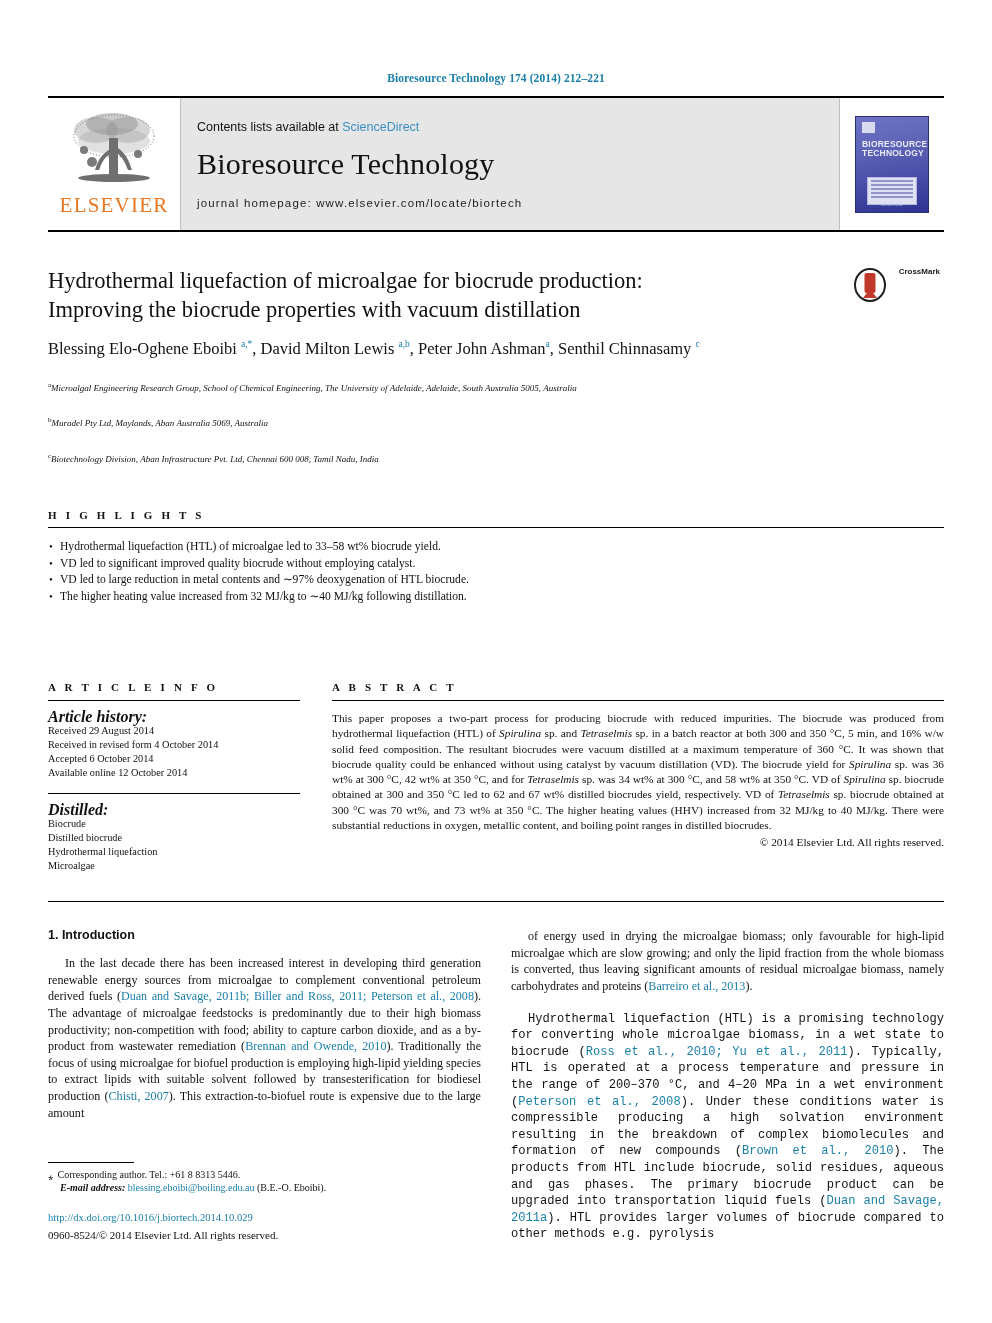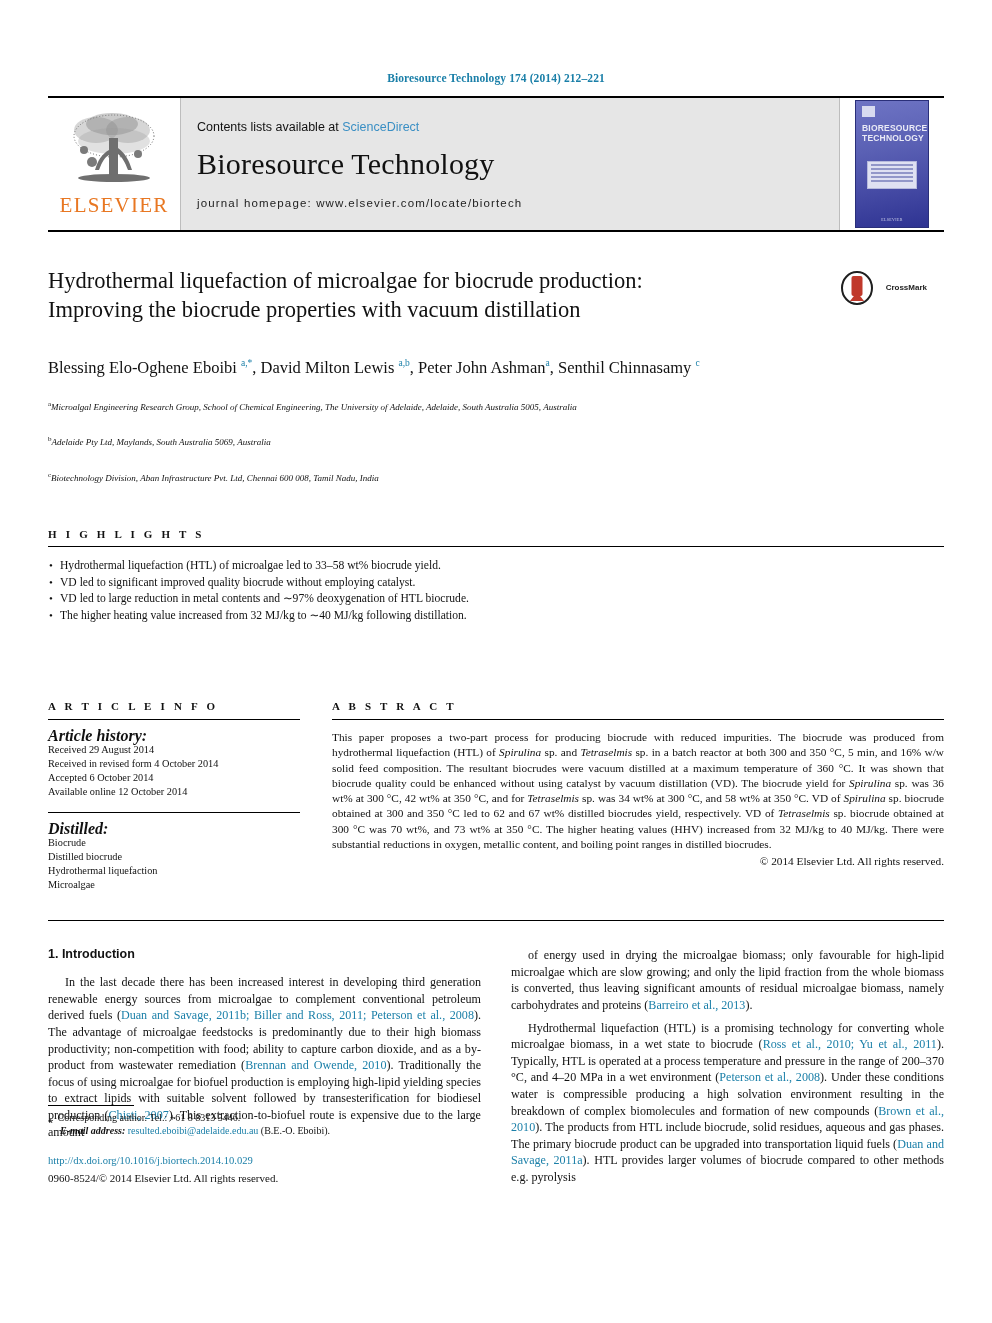--- a/index.html
+++ b/index.html
@@ -84,21 +84,21 @@
   }
   .cover-cell {
     width: 104px;
     flex: 0 0 104px;
     display: flex;
     align-items: center;
     justify-content: center;
     background: #ffffff;
   }
   .cover {
-    width: 74px; height: 128px;
+    width: 74px; height: 97px;
     background: linear-gradient(170deg,#6e74c4 0%, #5a60b4 38%, #4a4fa8 62%, #2e3392 100%);
     position: relative;
     border: 1px solid #2a2f7a;
   }
   .cover .cov-pub { position:absolute; top:5px; left:6px; width:13px; height:11px; background:#d8dbf0; }
   .cover .cov-title {
     position:absolute; top:23px; left:6px; right:6px;
     color:#e9eaf6; font-family:"Liberation Sans",sans-serif;
     font-size:8.5px; line-height:9.5px; letter-spacing:.2px; font-weight:bold;
   }
@@ -122,23 +122,23 @@
   .title-block { margin-top: 34px; position: relative; padding-right: 96px; }
   .paper-title {
     font-family: "Liberation Serif", serif;
     font-size: 22.5px;
     line-height: 29px;
     font-weight: normal;
     margin: 0;
     color: #111;
   }
   .crossmark {
-    position: absolute; right: 17px; top: 2px;
+    position: absolute; right: 4px; top: 2px;
     width: 86px; height: 40px;
-    display: flex; align-items: center; gap: 13px;
+    display: flex; gap: 13px;
   }
   .cm-badge {
     width: 34px; height: 34px; border-radius: 50%;
     background: #ffffff; border: 2px solid #1f1f1f;
     position: relative; overflow: hidden;
   }
   .cm-badge::before {
     content: ""; position: absolute; left: 50%; top: 3px;
     transform: translateX(-50%);
     width: 11px; height: 20px; background: #c0392b; border-radius: 2px;
@@ -148,21 +148,21 @@
     transform: translateX(-50%);
     border-left: 7px solid transparent; border-right: 7px solid transparent;
     border-bottom: 9px solid #c0392b;
   }
   .cm-text {
     font-family: "Liberation Sans", sans-serif;
     font-size: 8px; font-weight: bold; color: #222; line-height: 1;
   }
 
   .authors {
-    margin-top: 29px;
+    margin-top: 10px;
     font-family: "Liberation Serif", serif;
     font-size: 16.5px;
     line-height: 21px;
     color: #111;
   }
   .authors sup { color: #1a7fa8; font-size: 9.5px; }
   .authors sup.star { color: #1a7fa8; }
   .affils { margin-top: 9px; }
   .affil {
     font-family: "Liberation Serif", serif;
@@ -239,21 +239,21 @@
   }
   .para {
     font-family: "Liberation Serif", serif;
     font-size: 12.1px;
     line-height: 16.6px;
     text-align: justify;
     text-indent: 17px;
     color: #111;
     margin: 0;
   }
-  .para + .para { margin-top: 6px; }
+  .para + .para { margin-top: 16px; font-family: Liberation Mono, monospace; }
   .cite { color: #1a7fa8; }
 
   
   .footnote-area { position: absolute; left: 0; bottom: 0; width: 433px; }
   .fn-rule { width: 86px; border: 0; border-top: 1.2px solid #000; margin: 0 0 5px; }
   .fn-line {
     font-family: "Liberation Serif", serif;
     font-size: 10px; line-height: 13.5px; color: #111;
   }
   .fn-line .star { margin-right: 4px; }
@@ -335,21 +335,21 @@
 
     <div class="crossmark">
       <div class="cm-badge"></div>
       <div class="cm-text">CrossMark</div>
     </div>
 
     <div class="authors">Blessing Elo-Oghene Eboibi <sup class="star">a,*</sup>, David Milton Lewis <sup>a,b</sup>, Peter John Ashman<sup>a</sup>, Senthil Chinnasamy <sup>c</sup></div>
 
     <div class="affils">
       <div class="affil"><sup>a</sup><span>Microalgal Engineering Research Group, School of Chemical Engineering, The University of Adelaide, Adelaide, South Australia 5005, Australia</span></div>
-      <div class="affil"><sup>b</sup><span>Adelaide Pty Ltd, Maylands, South Australia 5069, Australia</span></div>
+      <div class="affil"><sup>b</sup><span>Muradel Pty Ltd, Maylands, Aban Australia 5069, Australia</span></div>
       <div class="affil"><sup>c</sup><span>Biotechnology Division, Aban Infrastructure Pvt. Ltd, Chennai 600 008, Tamil Nadu, India</span></div>
     </div>
   </div>
 
   <div class="highlights">
     <div class="section-head">H I G H L I G H T S</div>
     <hr class="rule-thin">
     <ul class="hl-list">
       <li>Hydrothermal liquefaction (HTL) of microalgae led to 33–58 wt% biocrude yield.</li>
       <li>VD led to significant improved quality biocrude without employing catalyst.</li>
@@ -396,21 +396,21 @@
       <h2 class="sec-title">1. Introduction</h2>
       <p class="para">In the last decade there has been increased interest in developing third generation renewable energy sources from microalgae to complement conventional petroleum derived fuels (<span class="cite">Duan and Savage, 2011b; Biller and Ross, 2011; Peterson et al., 2008</span>). The advantage of microalgae feedstocks is predominantly due to their high biomass productivity; non-competition with food; ability to capture carbon dioxide, and as a by-product from wastewater remediation (<span class="cite">Brennan and Owende, 2010</span>). Traditionally the focus of using microalgae for biofuel production is employing high-lipid yielding species to extract lipids with suitable solvent followed by transesterification for biodiesel production (<span class="cite">Chisti, 2007</span>). This extraction-to-biofuel route is expensive due to the large amount</p>
 
       <div class="footnote-area">
         <hr class="fn-rule">
         <div class="fn-line">
           <span class="star">⁎</span><span>Corresponding author. Tel.: +61 8 8313 5446.</span>
         </div>
         <div class="fn-line fn-indent">
           <span class="fn-em">E-mail address:</span>
-          <span class="fn-link">resulted.eboibi@adelaide.edu.au</span>
+          <span class="fn-link">blessing.eboibi@boiling.edu.au</span>
           <span>(B.E.-O. Eboibi).</span>
         </div>
         <div class="doi-block">
           <span class="doi-link">http://dx.doi.org/10.1016/j.biortech.2014.10.029</span>
           <span class="issn-line">0960-8524/© 2014 Elsevier Ltd. All rights reserved.</span>
         </div>
       </div>
     </div>
 
     <div class="bcol">

